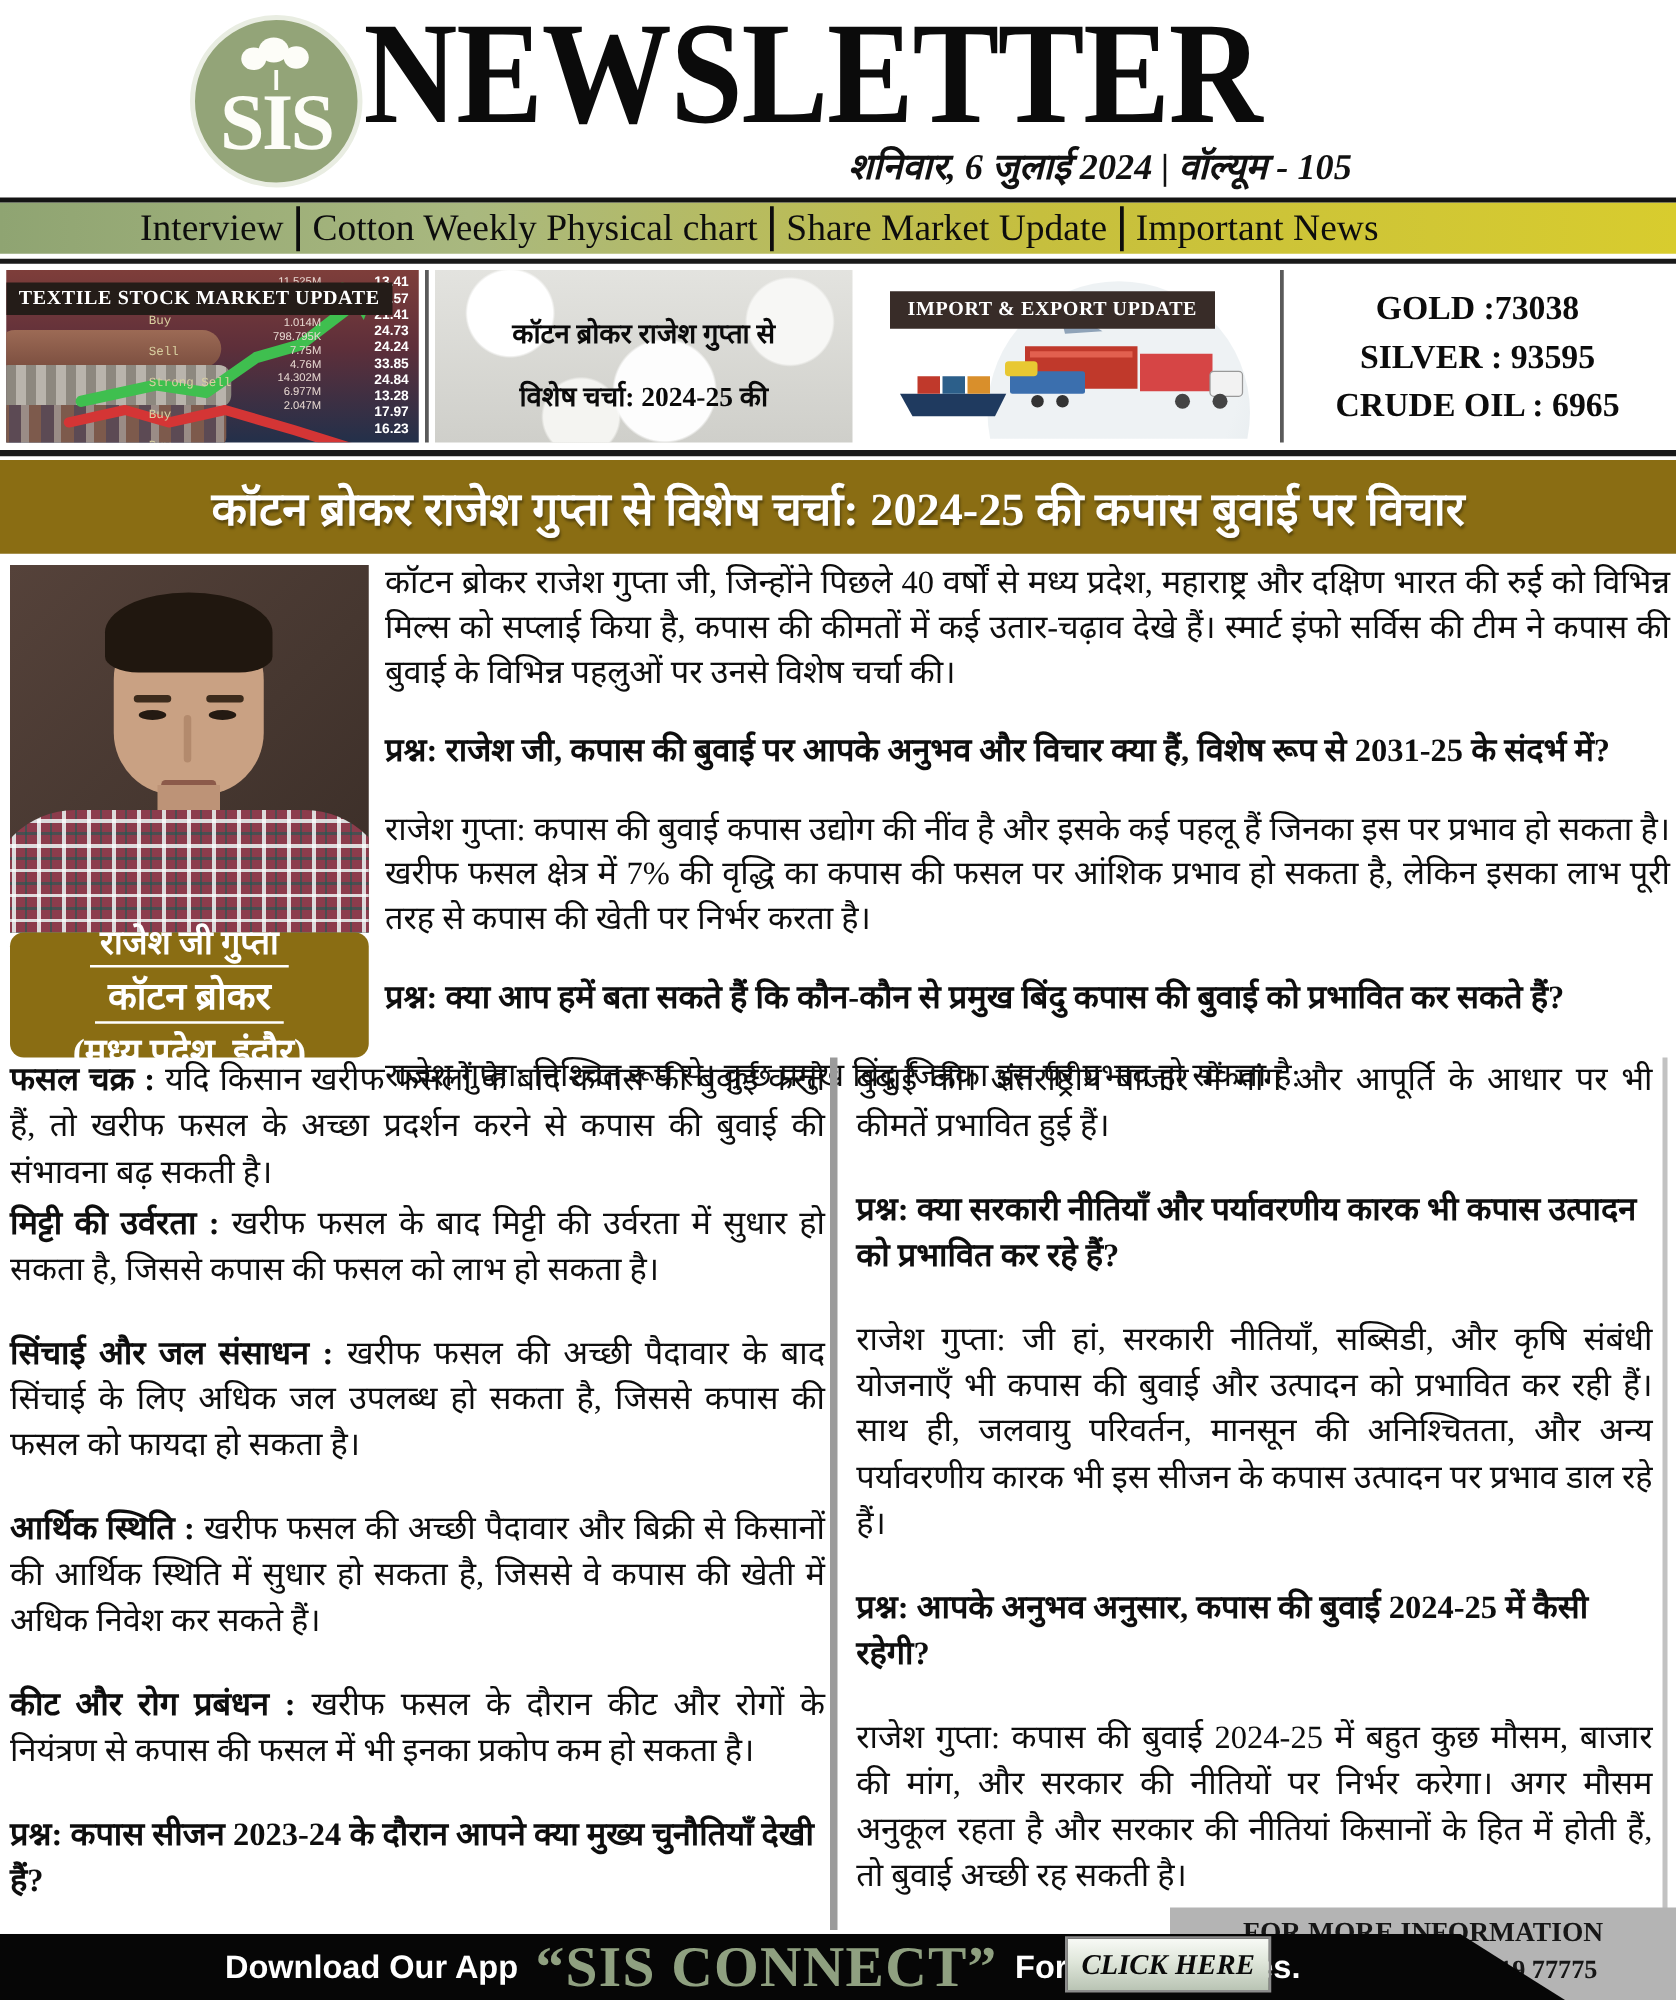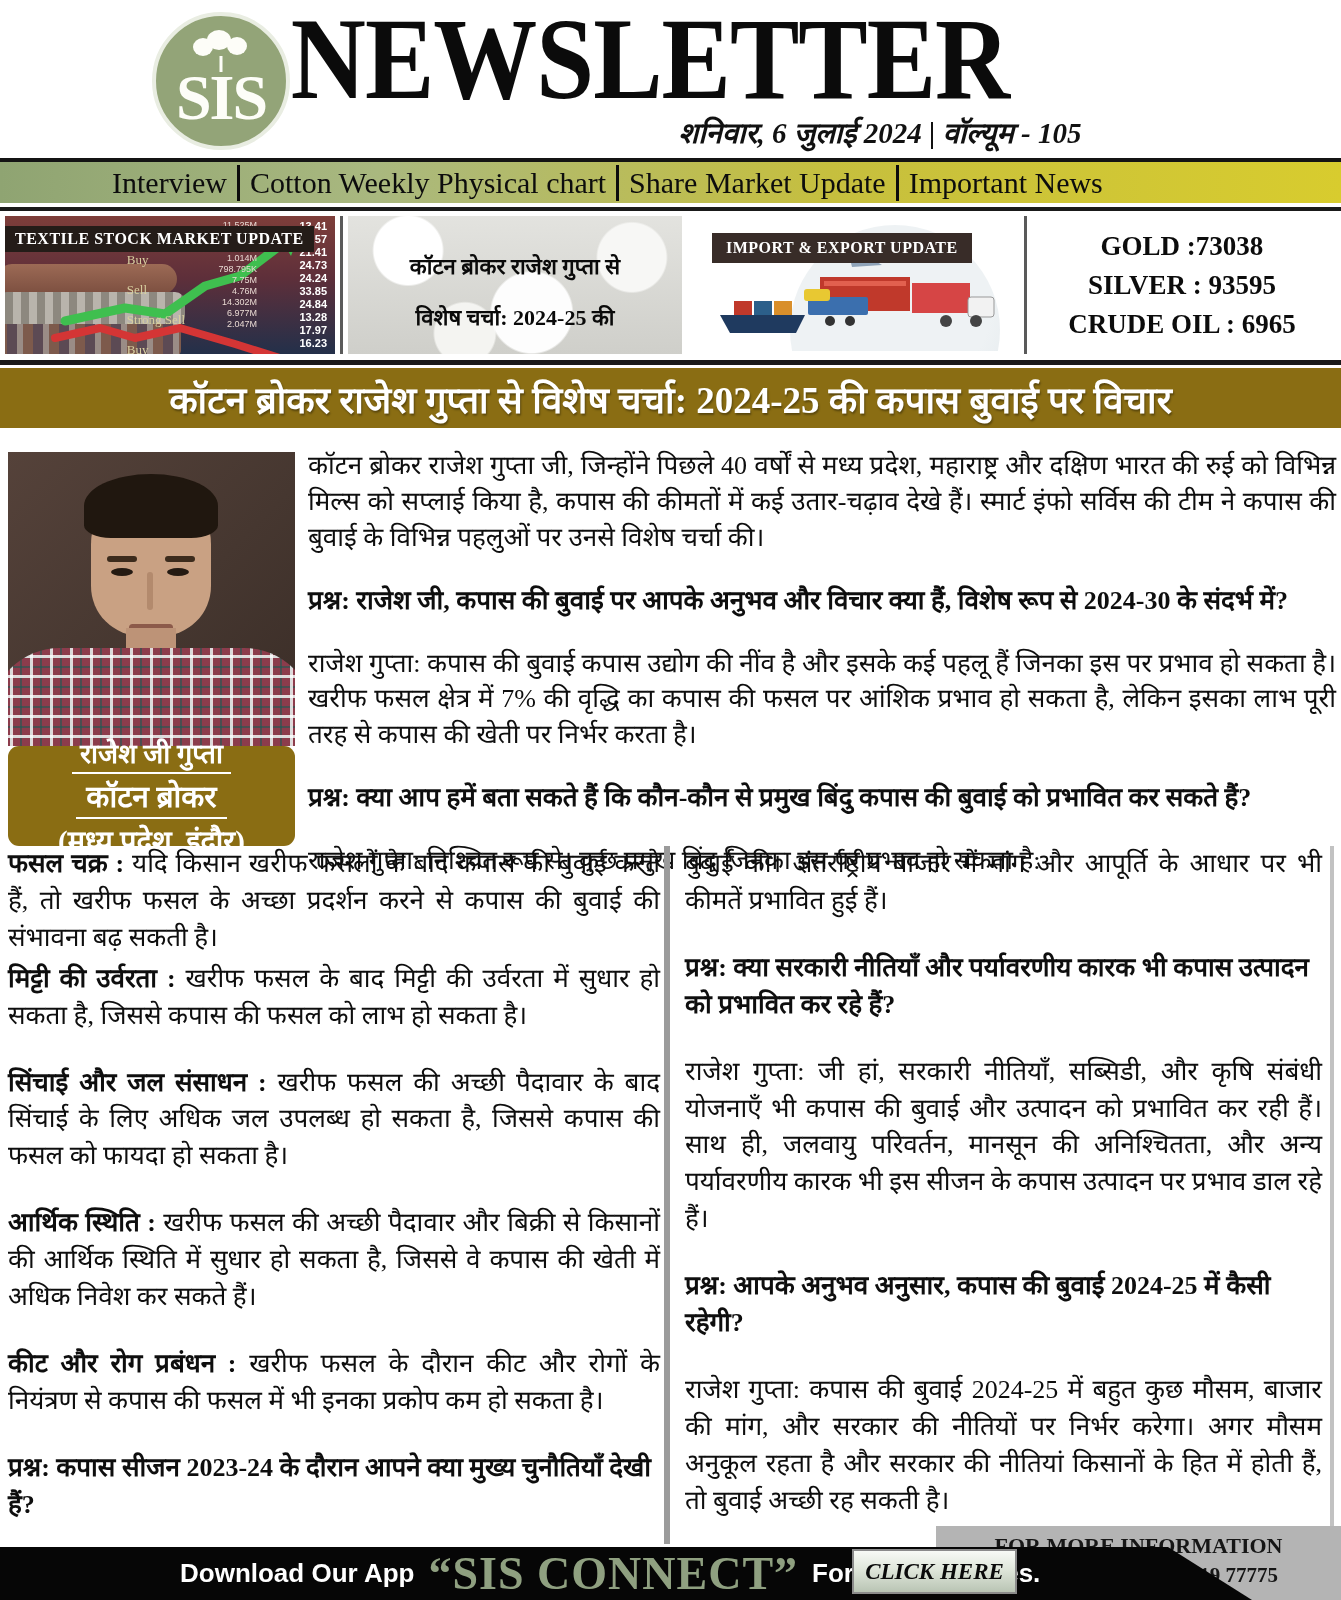--- a/index.html
+++ b/index.html
@@ -42,21 +42,21 @@
   .textiles .t2 { position:absolute; top:28px; left:0; width:188px; height:34px; border-radius:10px;
                   background:repeating-linear-gradient(90deg,#b9b4ac 0 8px,#8d887f 8px 16px); }
   .textiles .t3 { position:absolute; top:60px; left:0; width:184px; height:34px; border-radius:8px;
                   background:repeating-linear-gradient(90deg,#7d5a4c 0 10px,#5c4a54 10px 20px,#9a8c86 20px 26px); }
   .trend { position:absolute; inset:0; z-index:3; }
   .stock-vols { position:absolute; right:78px; top:4px; display:flex; flex-direction:column; gap:1px; z-index:3;
                 font-family:"Liberation Sans", sans-serif; font-size:9px; color:#e8d9d2; text-align:right; }
   .stock-prices { position:absolute; right:8px; top:4px; display:flex; flex-direction:column; gap:1px; z-index:3;
                   font-family:"Liberation Sans", sans-serif; font-weight:700; font-size:11px; color:#fff; text-align:right; }
   .stock-acts { position:absolute; right:150px; top:36px; display:flex; flex-direction:column; gap:14px; z-index:3;
-                font-family:Liberation Serif, serif; font-size:13px; color:#d8cfa0; }
+                font-family:Liberation Mono, monospace; font-size:10px; color:#d8cfa0; }
   .vdiv { position:absolute; top:5px; width:3px; height:138px; background:#5a5a5a; }
 
   .cotton-box { position:absolute; left:348px; top:5px; width:334px; height:138px; overflow:hidden;
                 background:
                  radial-gradient(circle at 18% 25%, #ffffff 0 34px, rgba(255,255,255,0) 36px),
                  radial-gradient(circle at 55% 70%, #fdfdfd 0 40px, rgba(255,255,255,0) 42px),
                  radial-gradient(circle at 85% 30%, #f7f7f5 0 34px, rgba(255,255,255,0) 36px),
                  radial-gradient(circle at 35% 85%, #f4f4f1 0 30px, rgba(255,255,255,0) 32px),
                  linear-gradient(180deg,#e3e3df,#cfcfca); }
   .cotton-box .lines { position:relative; z-index:2; height:100%; display:flex; flex-direction:column; justify-content:space-between; padding:4px 6px 2px;
@@ -67,21 +67,21 @@
            background:radial-gradient(circle at 45% 35%, #eef2f4 0 60%, #dfe6ea 100%); }
   .import-label { position:absolute; left:12px; top:14px; background:#382c28; color:#fff; padding:6px 14px;
                   font-family:"Liberation Serif", serif; font-weight:700; font-size:16px; letter-spacing:.5px; z-index:4; }
   .cargo { position:absolute; inset:0; z-index:3; }
 
   .prices-panel { position:absolute; left:1032px; top:8px; width:300px; height:132px;
                   display:flex; flex-direction:column; justify-content:center; gap:8px; text-align:center; }
   .prices-panel div { font-family:"Liberation Serif", serif; font-weight:700; font-size:27px; color:#0c0c0c; }
 
   
-  .gold-bar { position:absolute; left:0; top:368px; width:1341px; height:60px; background:#8a6d13;
+  .gold-bar { position:absolute; left:0; top:368px; width:1341px; height:75px; background:#8a6d13;
               display:flex; align-items:center; justify-content:center;
               color:#fff; font-weight:700; font-size:37px; text-shadow:1px 2px 2px rgba(0,0,0,.35); }
 
   
   .photo { position:absolute; left:8px; top:452px; width:287px; height:294px; overflow:hidden;
            background:linear-gradient(135deg,#55423a 0%,#463730 55%,#3a2d27 100%); }
   .photo .head { position:absolute; left:83px; top:34px; width:120px; height:150px; border-radius:58px 58px 50px 50px; background:#c9a183; }
   .photo .hair { position:absolute; left:76px; top:22px; width:134px; height:64px; border-radius:50% 50% 20% 20%; background:#20170f; }
   .photo .brow { position:absolute; top:104px; width:30px; height:6px; border-radius:3px; background:#3c2b1c; }
   .photo .b1 { left:99px; } .photo .b2 { left:157px; }
@@ -261,21 +261,21 @@
     <div class="shirt"></div>
   </div>
   <div class="caption">
     <span class="l1">राजेश जी गुप्ता</span>
     <span class="l2">कॉटन ब्रोकर</span>
     <span class="l3">(मध्य प्रदेश, इंदौर)</span>
   </div>
 
   <div class="intro-block">
     <p>कॉटन ब्रोकर राजेश गुप्ता जी, जिन्होंने पिछले 40 वर्षों से मध्य प्रदेश, महाराष्ट्र और दक्षिण भारत की रुई को विभिन्न मिल्स को सप्लाई किया है, कपास की कीमतों में कई उतार-चढ़ाव देखे हैं। स्मार्ट इंफो सर्विस की टीम ने कपास की बुवाई के विभिन्न पहलुओं पर उनसे विशेष चर्चा की।</p>
-    <p class="q">प्रश्न: राजेश जी, कपास की बुवाई पर आपके अनुभव और विचार क्या हैं, विशेष रूप से 2024-30 के संदर्भ में?</p>
+    <p class="q">प्रश्न: राजेश जी, कपास की बुवाई पर आपके अनुभव और विचार क्या हैं, विशेष रूप से 2031-25 के संदर्भ में?</p>
     <p>राजेश गुप्ता: कपास की बुवाई कपास उद्योग की नींव है और इसके कई पहलू हैं जिनका इस पर प्रभाव हो सकता है। खरीफ फसल क्षेत्र में 7% की वृद्धि का कपास की फसल पर आंशिक प्रभाव हो सकता है, लेकिन इसका लाभ पूरी तरह से कपास की खेती पर निर्भर करता है।</p>
     <p class="q">प्रश्न: क्या आप हमें बता सकते हैं कि कौन-कौन से प्रमुख बिंदु कपास की बुवाई को प्रभावित कर सकते हैं?</p>
     <p>राजेश गुप्ता: निश्चित रूप से। कुछ प्रमुख बिंदु जिनका इस पर प्रभाव हो सकता है:</p>
   </div>
 
   <div class="cols">
     <div class="colL">
       <p class="tight"><span class="lead">फसल चक्र :</span> <span>यदि किसान खरीफ फसलों के बाद कपास की बुवाई करते हैं, तो खरीफ फसल के अच्छा प्रदर्शन करने से कपास की बुवाई की संभावना बढ़ सकती है।</span></p>
       <p><span class="lead">मिट्टी की उर्वरता :</span> <span>खरीफ फसल के बाद मिट्टी की उर्वरता में सुधार हो सकता है, जिससे कपास की फसल को लाभ हो सकता है।</span></p>
       <p><span class="lead">सिंचाई और जल संसाधन :</span> <span>खरीफ फसल की अच्छी पैदावार के बाद सिंचाई के लिए अधिक जल उपलब्ध हो सकता है, जिससे कपास की फसल को फायदा हो सकता है।</span></p>

